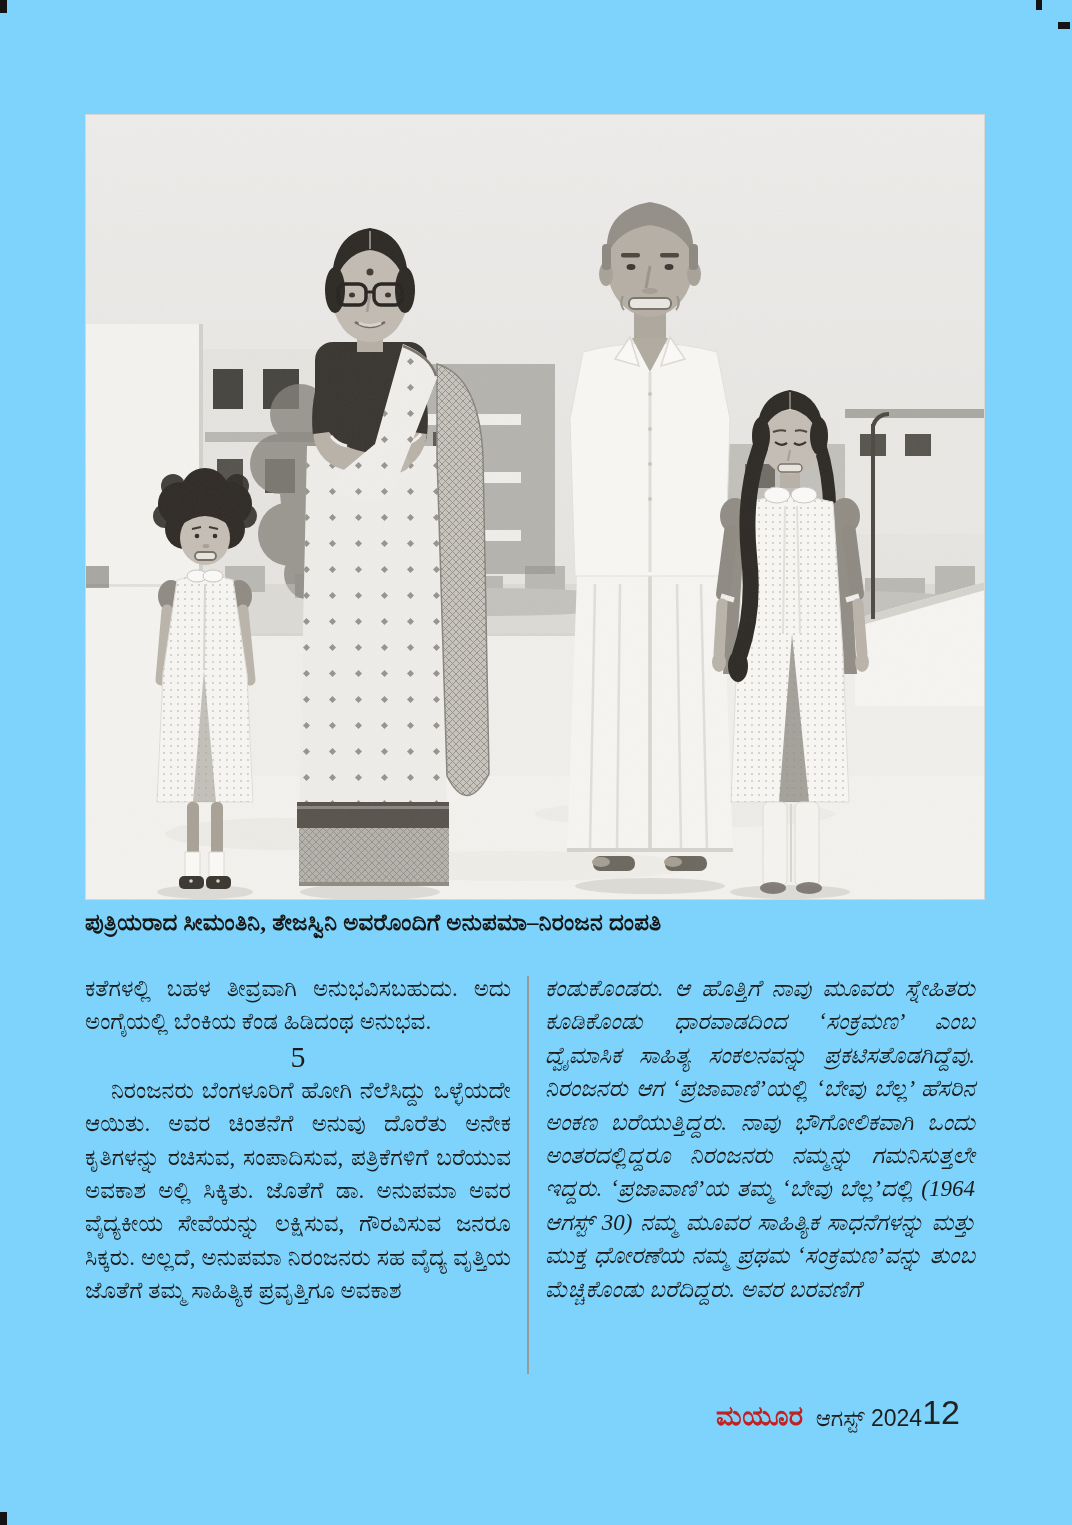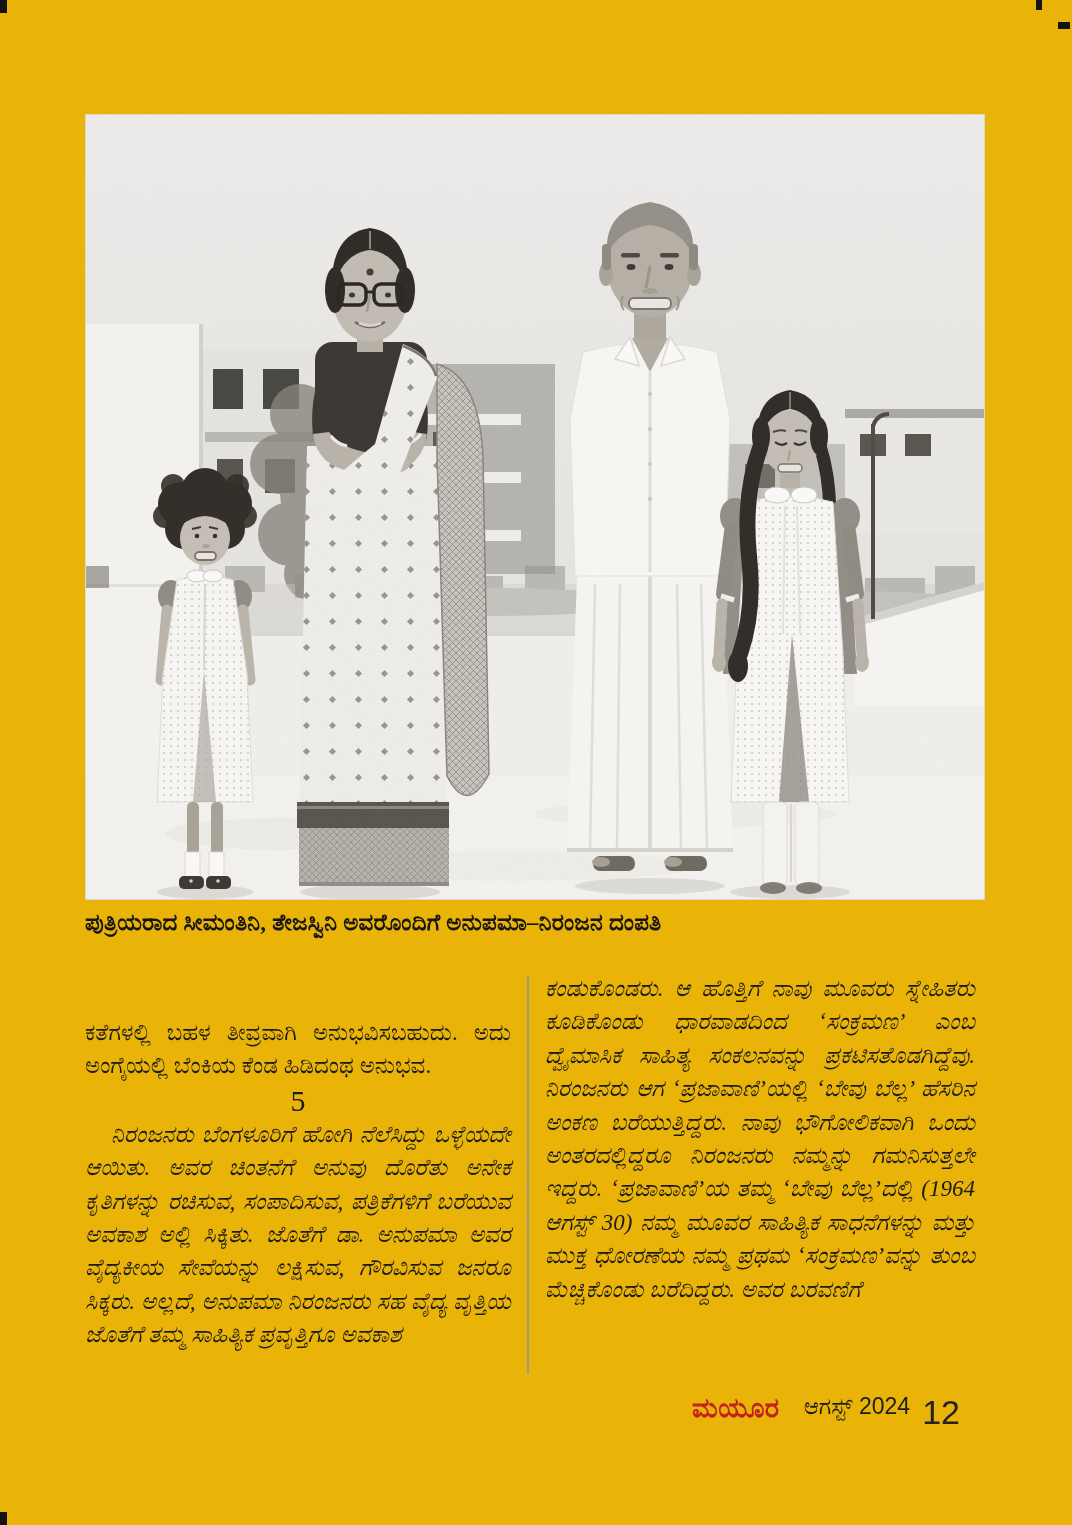--- a/index.html
+++ b/index.html
@@ -1,19 +1,19 @@
 <!DOCTYPE html>
 <html><head>
 <meta charset="utf-8">
 <style>
   html,body{margin:0;padding:0;background:#ffffff;}
   .page{
     position:relative;
     width:1072px;height:1525px;
-    background:#eab308;
+    background:#7dd3fc;
     font-family:"Liberation Serif","DejaVu Serif",serif;
     color:#1c1c1a;
     overflow:hidden;
   }
   .print-mark{position:absolute;background:#141414;}
   .photo-frame{
     position:absolute;left:85px;top:114px;width:900px;height:786px;
     background:#e9e8e5;
   }
   .photo-frame svg{display:block;width:100%;height:100%;}
@@ -23,36 +23,36 @@
     color:#161614;
   }
   .columns{
     position:absolute;left:85px;top:972px;width:890px;height:410px;
   }
   .col{
     position:absolute;top:0;
     font-size:23px;line-height:33.4px;
     text-align:justify;
   }
-  .col-left{left:0;width:426px;margin-top:44px;}
+  .col-left{left:0;width:426px;}
   .col-right{left:460px;width:430px;font-style:italic;}
   .col p{margin:0;}
-  .col .indent{text-indent:26px;font-style:italic;}
+  .col .indent{text-indent:26px;}
   .section-number{
     text-align:center;font-size:30px;font-weight:500;line-height:35px;
     margin:0;padding:0;text-indent:0;
     font-family:"Liberation Serif","DejaVu Serif",serif;
   }
   .col-divider{
     position:absolute;left:442px;top:4px;width:1.5px;height:398px;
     background:#9a9a96;
   }
   .page-footer{
     position:absolute;right:112px;top:1393px;
-    display:flex;align-items:flex-start;gap:12px;
+    display:flex;align-items:flex-end;
     font-family:"Liberation Sans","DejaVu Sans",sans-serif;
   }
   .magazine-logo{
     color:#c32021;font-weight:700;font-size:27px;letter-spacing:0.5px;
   }
   .issue-date{font-size:23px;color:#1d1d1b;margin-left:12px;}
   .page-number{font-size:34px;color:#222220;font-weight:400;}
 </style>
 </head>
 <body>

